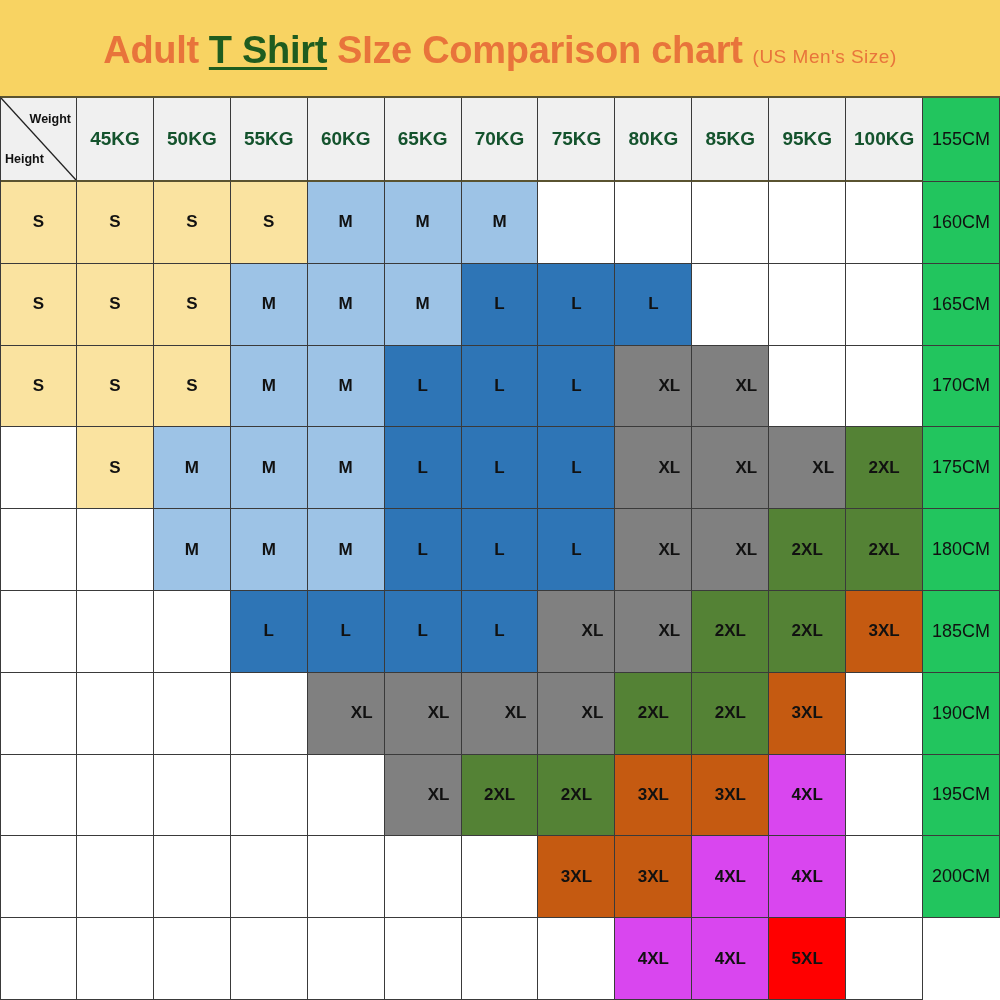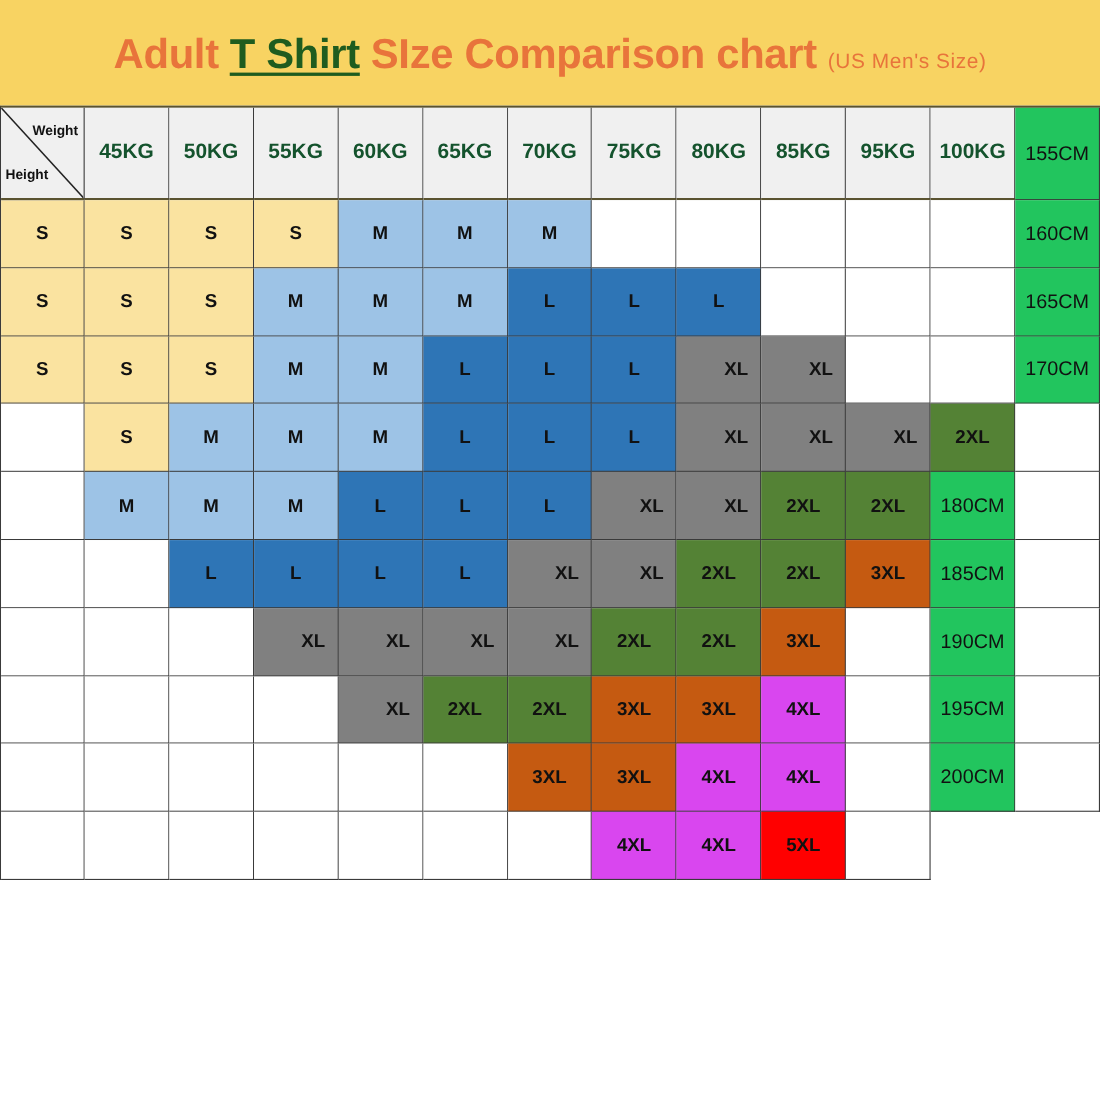--- a/index.html
+++ b/index.html
@@ -9,21 +9,21 @@
   }
   body {
     width: 1000px;
     height: 1000px;
     font-family: "Liberation Sans", sans-serif;
     overflow: hidden;
   }
 
   #chart-root {
     width: 1000px;
-    height: 800px;
+    height: 1000px;
     box-sizing: border-box;
     display: flex;
     flex-direction: column;
   }
 
   
   .title-band {
     height: 96px;
     background: #F8D362;
     display: flex;
@@ -225,20 +225,21 @@
       <div class="cell sz-M">M</div>
       <div class="cell sz-M">M</div>
       <div class="cell sz-M">M</div>
       <div class="cell sz-L">L</div>
       <div class="cell sz-L">L</div>
       <div class="cell sz-L">L</div>
       <div class="cell sz-XL">XL</div>
       <div class="cell sz-XL">XL</div>
       <div class="cell sz-XL">XL</div>
       <div class="cell sz-2XL">2XL</div>
+      <div class="cell rowlabel">175CM</div>
       <div class="cell sz-"></div>
       <div class="cell sz-"></div>
       <div class="cell sz-M">M</div>
       <div class="cell sz-M">M</div>
       <div class="cell sz-M">M</div>
       <div class="cell sz-L">L</div>
       <div class="cell sz-L">L</div>
       <div class="cell sz-L">L</div>
       <div class="cell sz-XL">XL</div>
       <div class="cell sz-XL">XL</div>

